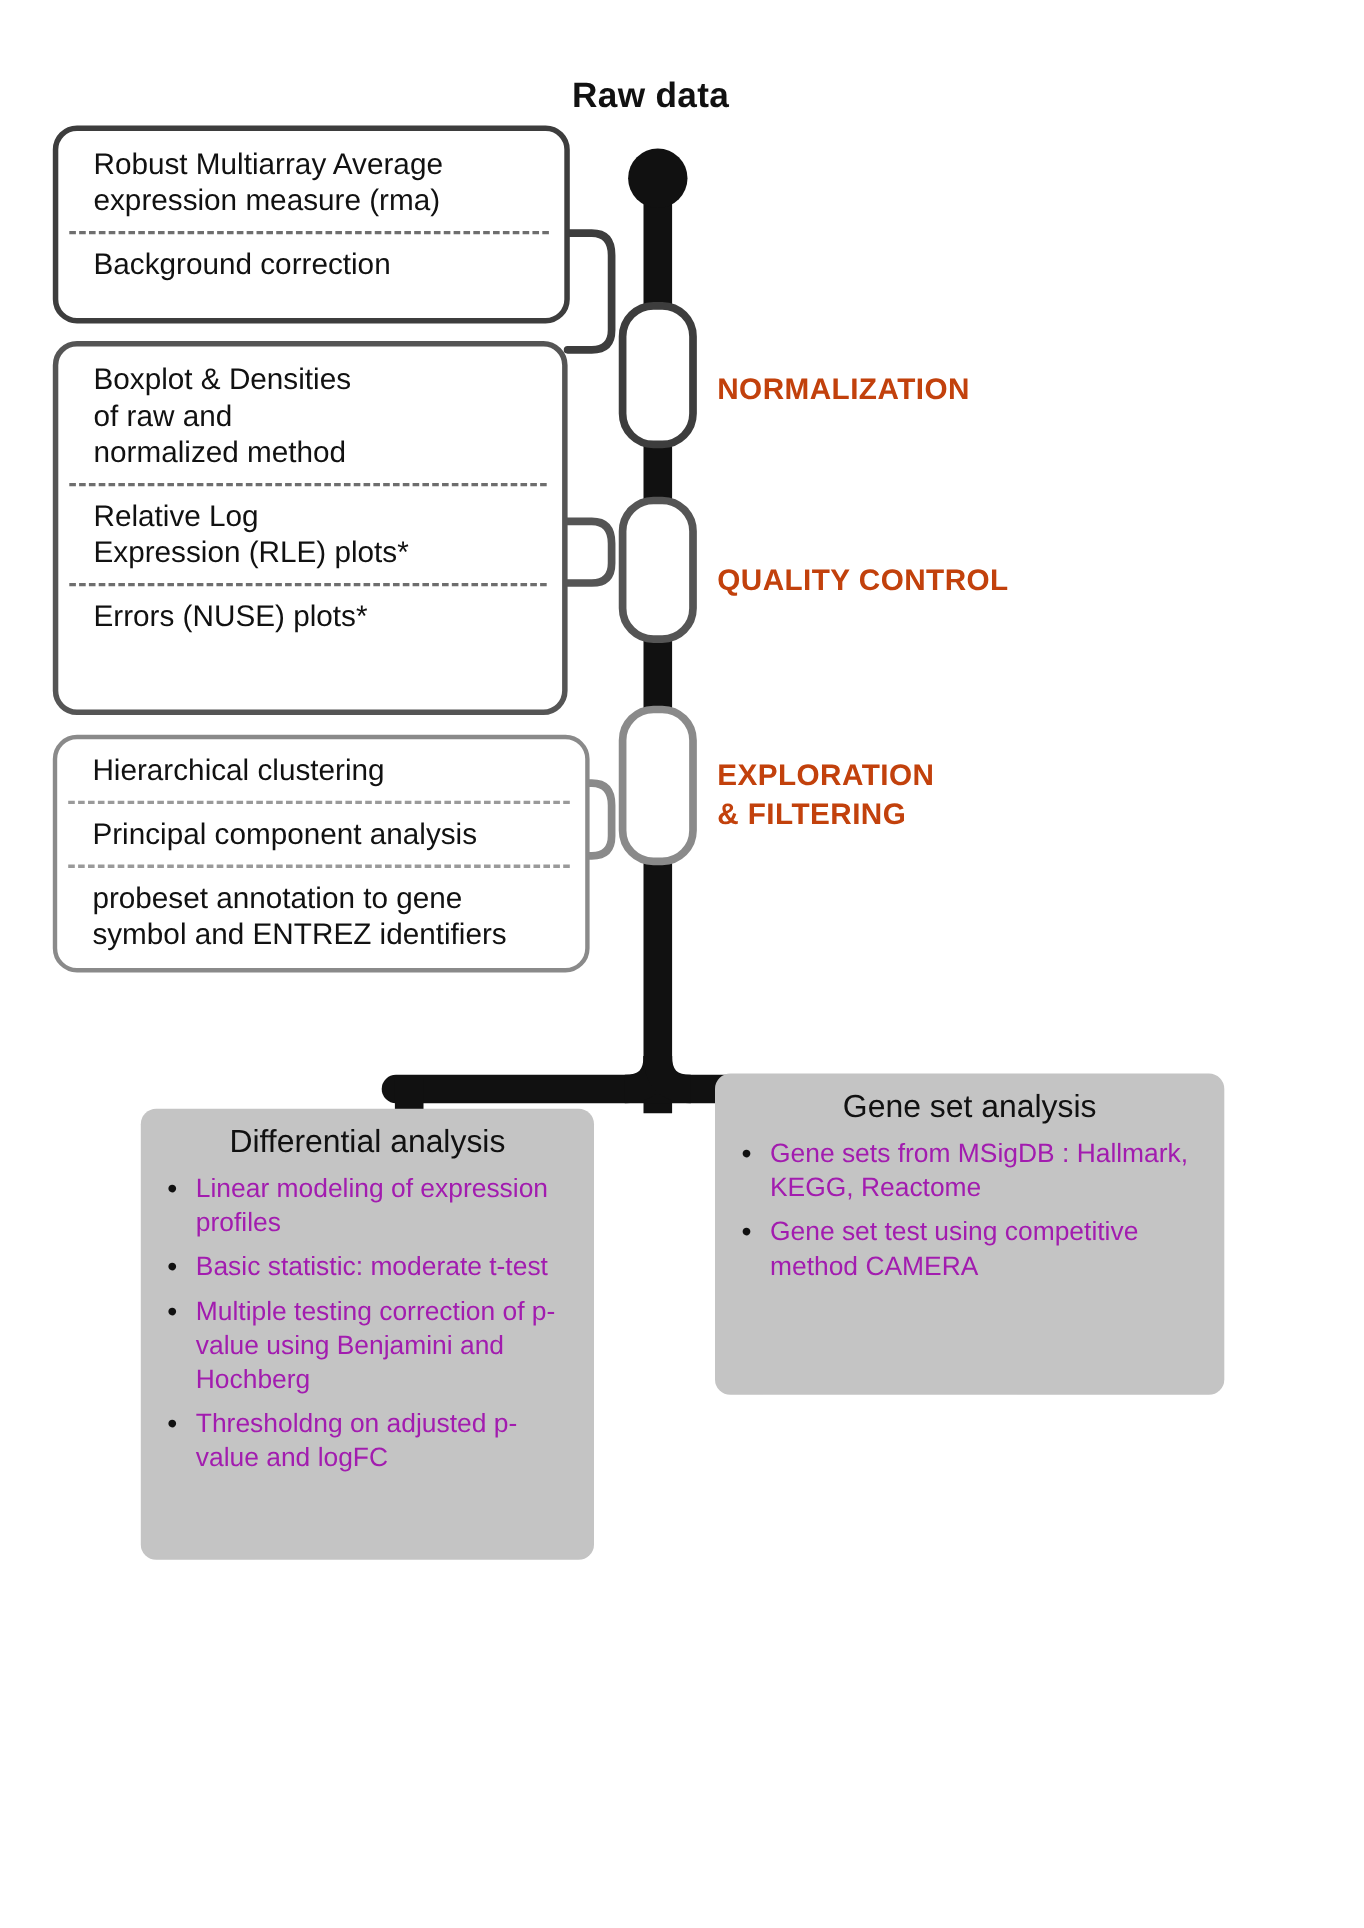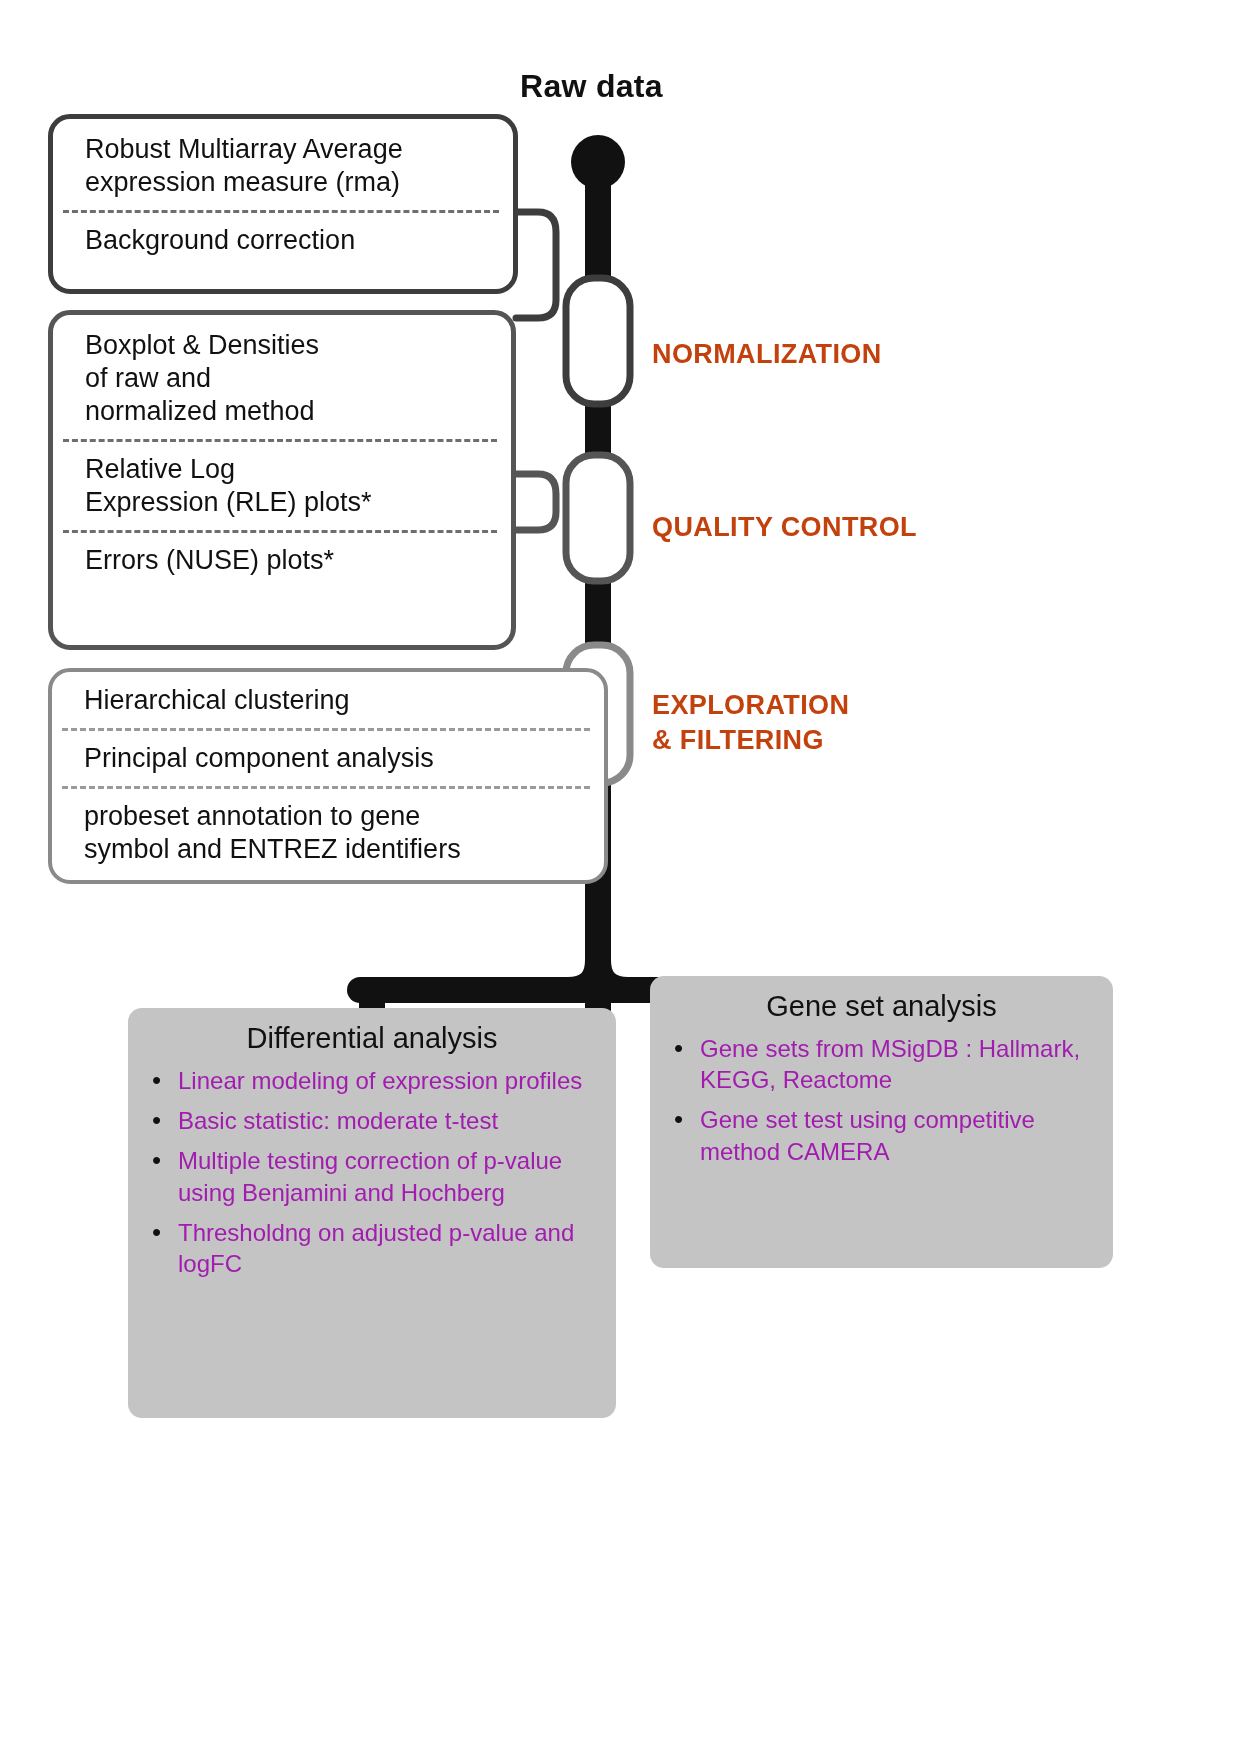--- a/index.html
+++ b/index.html
@@ -83,21 +83,21 @@
     left: 48px;
     top: 310px;
     width: 468px;
     height: 340px;
     border: 5px solid #555555;
     padding-top: 14px;
   }
   #box-exploration {
     left: 48px;
     top: 668px;
-    width: 560px;
+    width: 488px;
     height: 216px;
     border: 4px solid #8a8a8a;
     padding-top: 12px;
   }
   #box-exploration .divider { border-top-color: #9a9a9a; }
 
   
   .panel {
     position: absolute;
     background: #c4c4c4;
@@ -129,21 +129,21 @@
     position: absolute;
     left: -22px;
     top: -1px;
     font-size: 26px;
     color: #111;
   }
 
   #panel-differential {
     left: 128px;
     top: 1008px;
-    width: 488px;
+    width: 412px;
     height: 410px;
   }
   #panel-geneset {
     left: 650px;
     top: 976px;
     width: 463px;
     height: 292px;
   }
 
   svg { display: block; }

